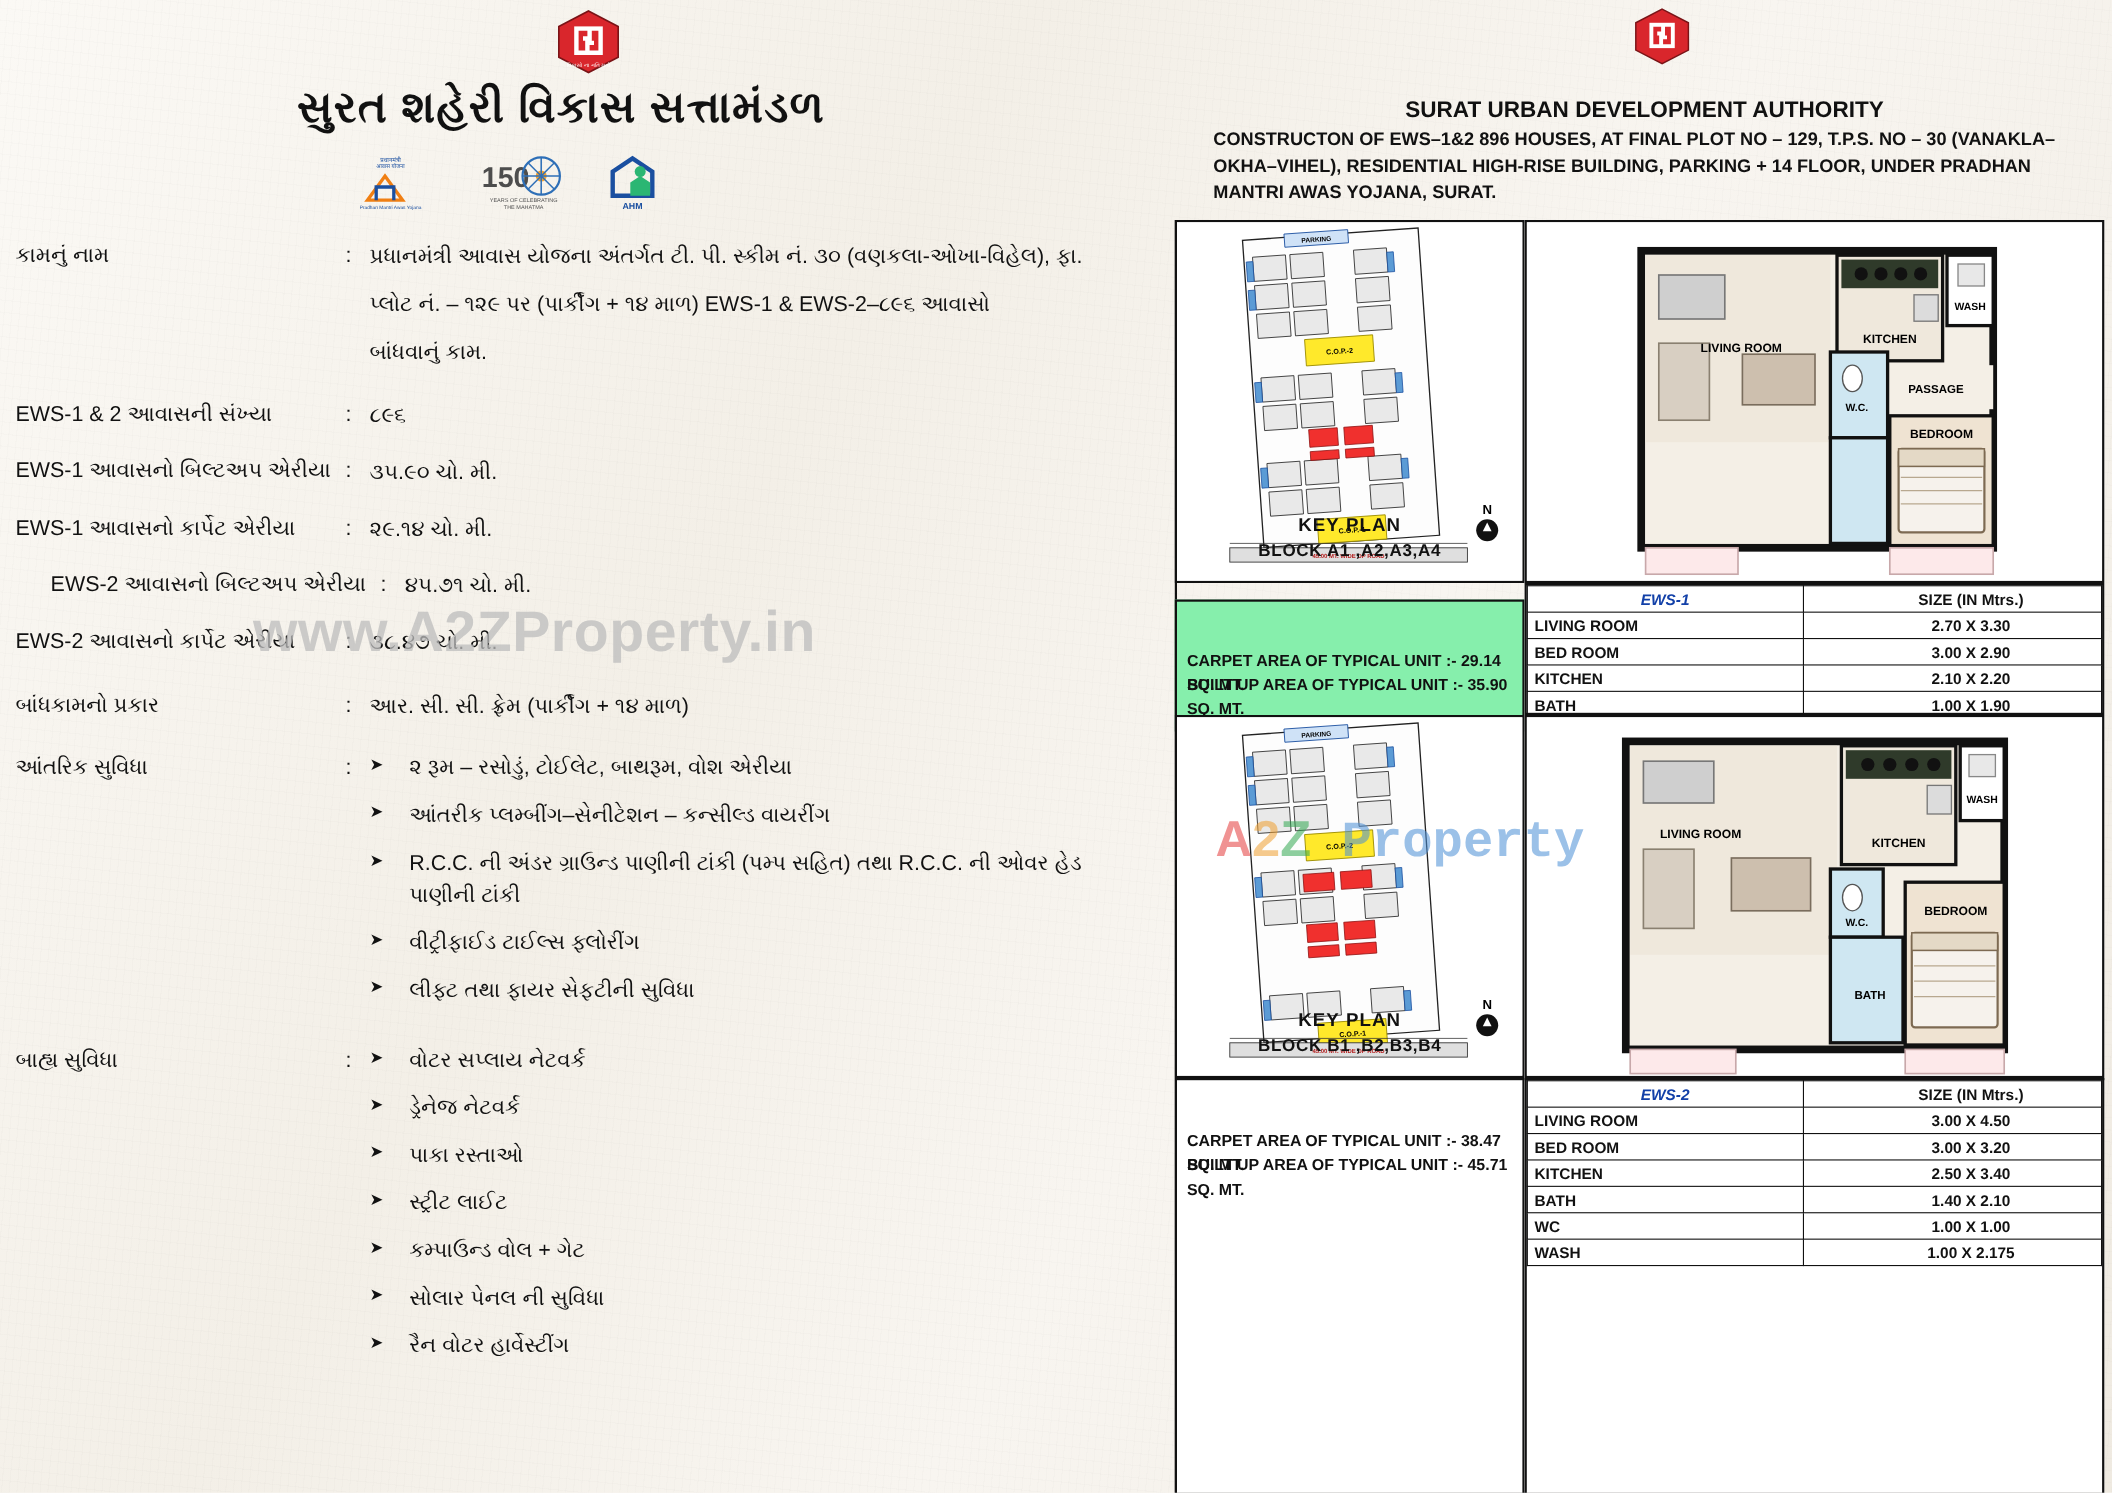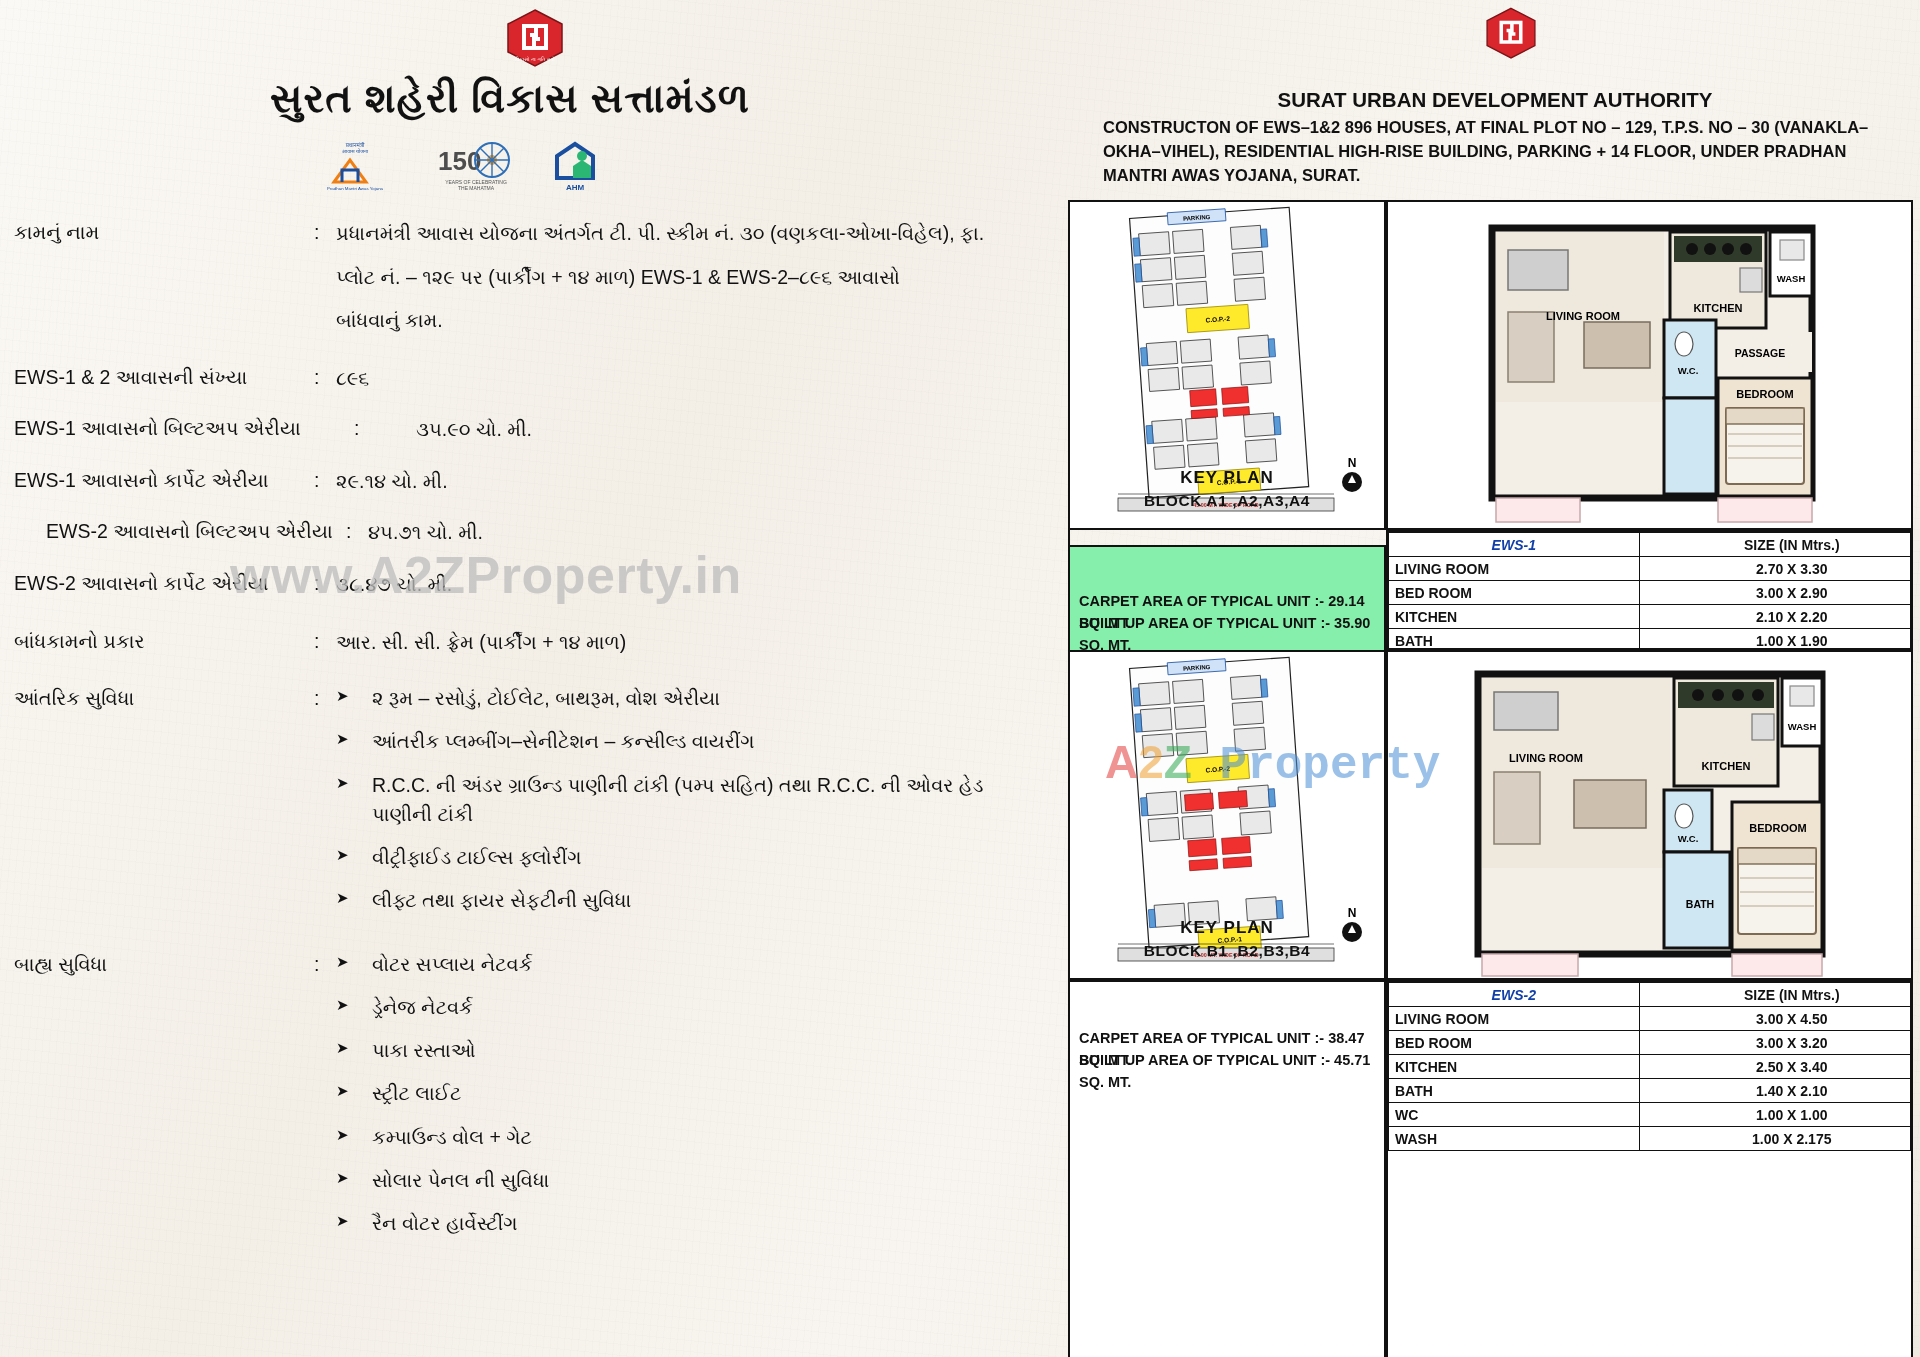--- a/index.html
+++ b/index.html
@@ -185,21 +185,21 @@
         <p>બાંધવાનું કામ.</p>
       </div>
     </div>
 
     <div class="row" style="margin-bottom:20px;">
       <div class="lbl">EWS-1 &amp; 2 આવાસની સંખ્યા</div>
       <div class="col">:</div>
       <div class="val">૮૯૬</div>
     </div>
 
-    <div class="row" style="margin-bottom:20px;gap:40px;">
+    <div class="row" style="margin-bottom:20px;">
       <div class="lbl">EWS-1 આવાસનો બિલ્ટઅપ એરીયા</div>
       <div class="col">:</div>
       <div class="val">૩૫.૯૦ ચો. મી.</div>
     </div>
 
     <div class="row" style="margin-bottom:20px;">
       <div class="lbl">EWS-1 આવાસનો કાર્પેટ એરીયા</div>
       <div class="col">:</div>
       <div class="val">૨૯.૧૪ ચો. મી.</div>
     </div>

